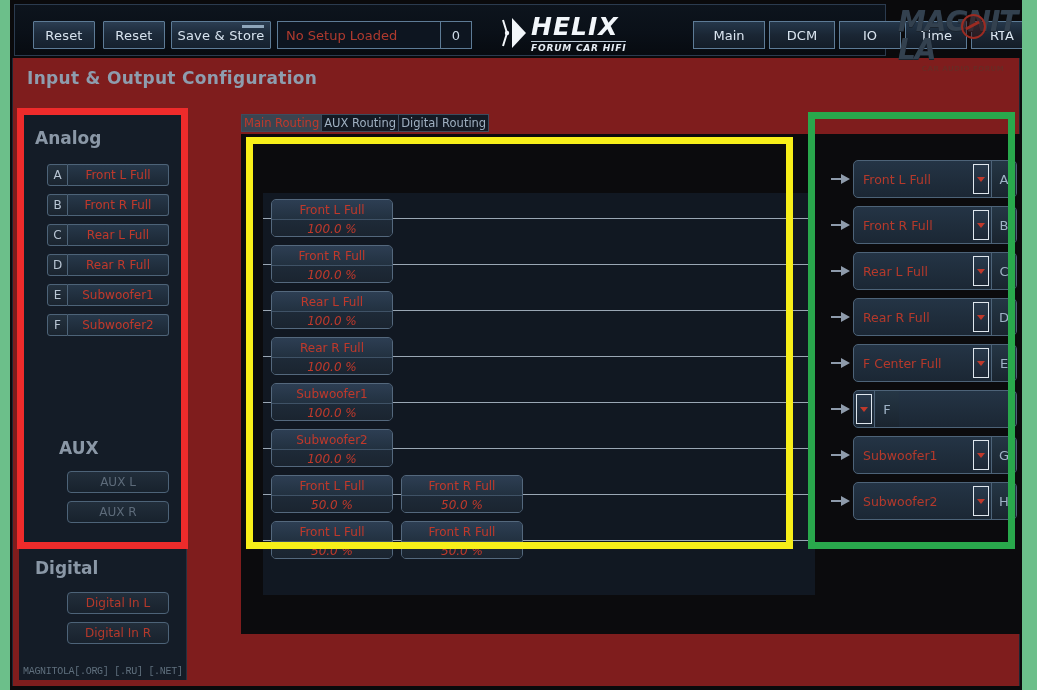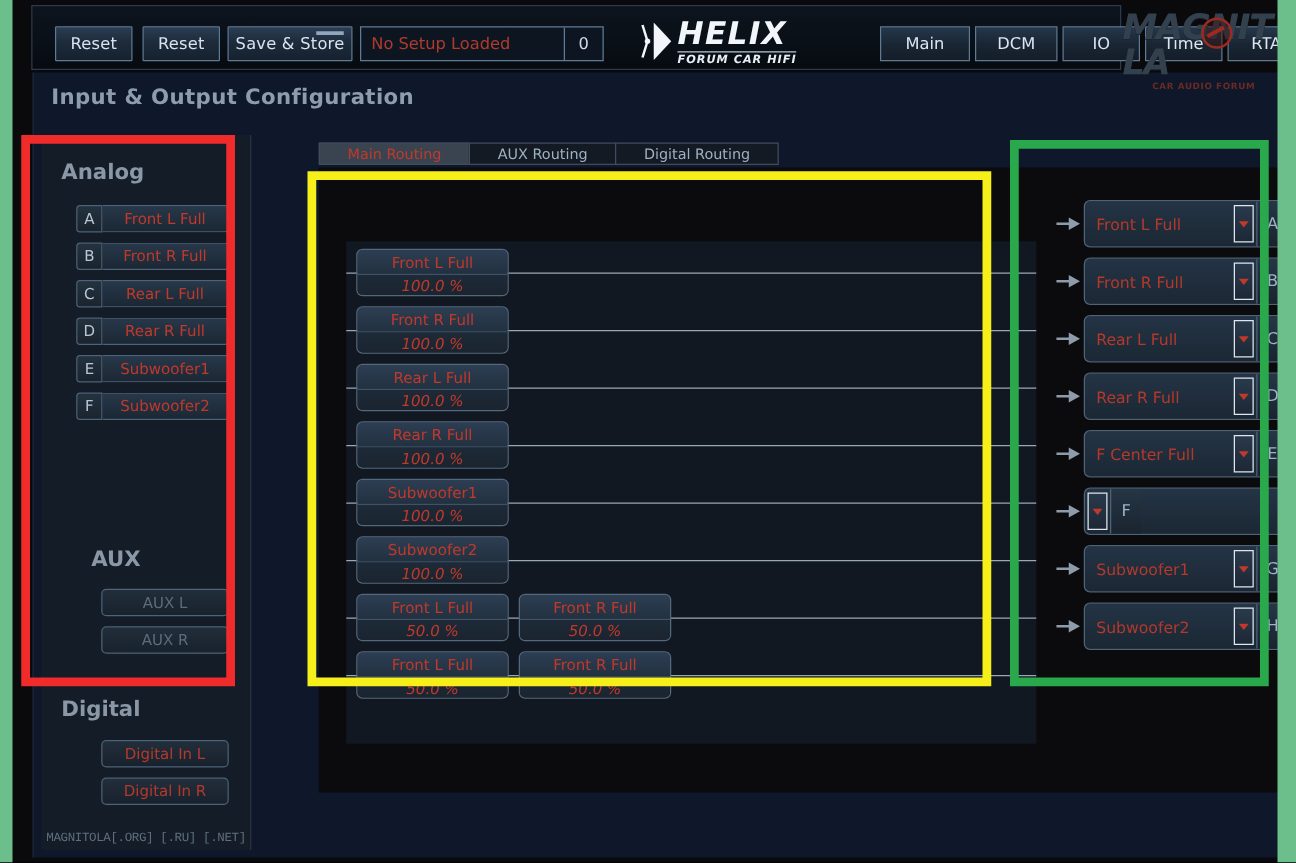--- a/index.html
+++ b/index.html
@@ -21,21 +21,21 @@
     position: absolute; top: 0; bottom: 0;
     width: 10px;
     background: #6cbf8a;
     z-index: 40;
   }
   .edge-left { left: 0; }
   .edge-right { right: 0; width: 15px; }
 
   
   .header {
-    position: absolute; left: 25px; top: 4px;
+    position: absolute; left: 14px; top: 4px;
     width: 872px; height: 52px;
     background: linear-gradient(180deg,#0d141d 0%, #0a1018 55%, #070b10 100%);
     border: 1px solid #2b3b4f;
     box-sizing: border-box;
     z-index: 5;
   }
   .btn {
     position: absolute;
     background: linear-gradient(180deg,#2b3d52 0%, #1d2b3b 45%, #16212e 100%);
     border: 1px solid #5d7b96;
@@ -132,23 +132,23 @@
     background: rgba(60,20,18,.45);
   }
   .wm-dot::after {
     content: ""; position: absolute; left: 2px; top: 8px;
     width: 15px; height: 3px; background: #9b2b22;
     transform: rotate(-28deg);
   }
 
   
   .page {
-    position: absolute; left: 26px; top: 58px;
+    position: absolute; left: 12px; top: 58px;
     width: 1008px; height: 628px;
-    background: #0f172a;
+    background: #7f1d1d;
     border-left: 1px solid #1d2632;
     border-right: 1px solid #1d2632;
     box-sizing: border-box;
     z-index: 3;
   }
   .page-title {
     position: absolute; left: 14px; top: 10px;
     color: #8e9dae; font-size: 17px; font-weight: bold;
     letter-spacing: .3px;
   }
@@ -213,21 +213,21 @@
 
   
   .tabs {
     position: absolute; left: 228px; top: 56px;
     display: flex; height: 18px;
   }
   .tab {
     border: 1px solid #3d4c5e;
     background: #131a24;
     color: #9fb0c1; font-size: 11.5px;
-    padding: 0 22px;
+    padding: 0 2px;
     display: flex; align-items: center;
     box-sizing: border-box;
     margin-right: -1px;
   }
   .tab.active {
     background: #3a4450;
     color: #c0392b;
   }
 
   

